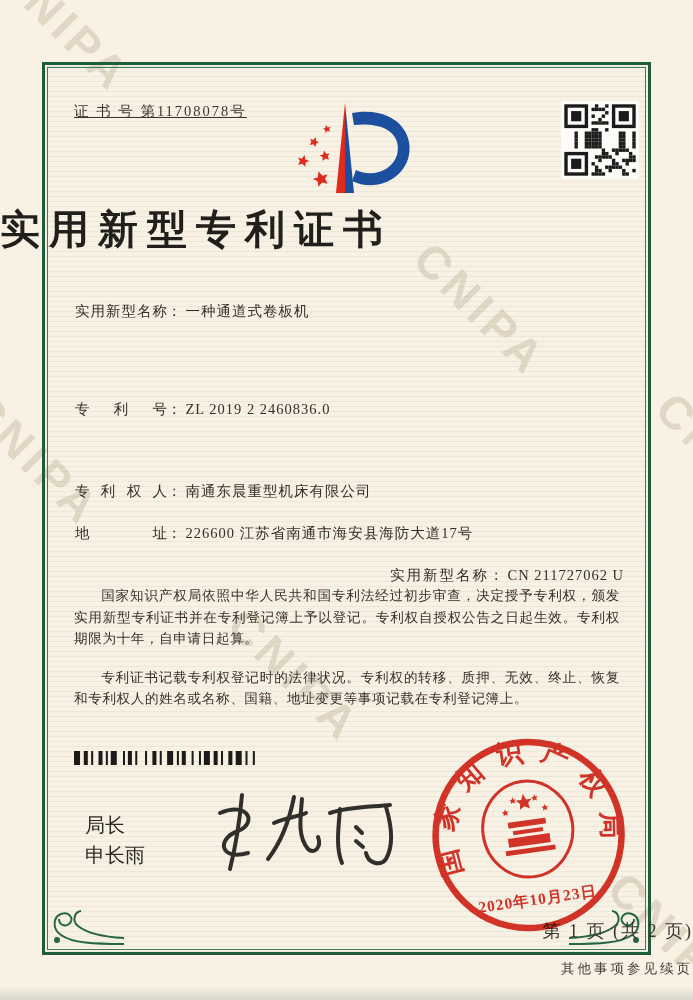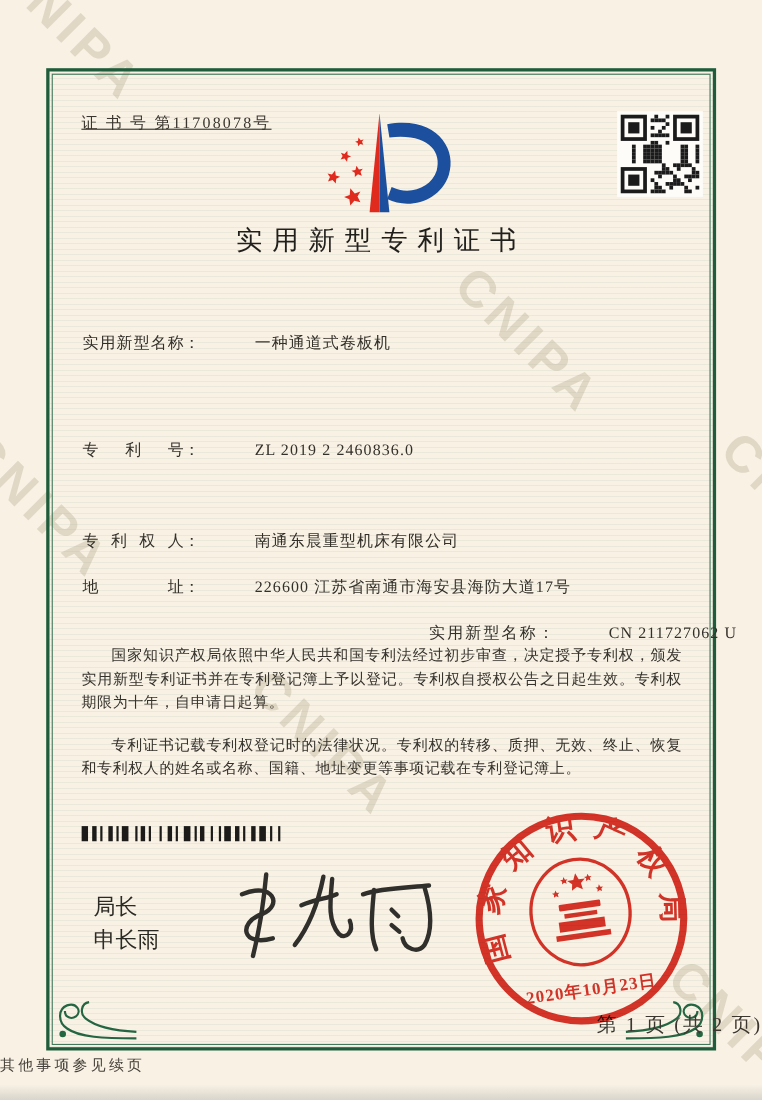--- a/index.html
+++ b/index.html
@@ -15,34 +15,34 @@
   .frame{position:absolute;top:62px;left:42px;right:42px;bottom:45px;
          border:3px solid #1f5c3b;z-index:2;
          background:repeating-linear-gradient(0deg,rgba(140,175,150,.13) 0 1px,rgba(0,0,0,0) 1px 5px);}
   .frame-inner{position:absolute;inset:2px;border:1px solid #41795a;}
   .flourish{position:absolute;bottom:48px;z-index:3;}
   .flourish.left{left:48px;}
   .flourish.right{right:48px;transform:scaleX(-1);}
   
   .abs{position:absolute;z-index:4;}
   .certno{left:74px;top:102px;font-size:14.5px;letter-spacing:2px;color:#3a362f;text-decoration:underline;}
-  .title{left:0;right:0;top:202px;text-align:center;font-size:24px;font-weight:normal;
+  .title{left:0;right:0;top:202px;font-size:40px;font-weight:bold;
          letter-spacing:9px;color:#211f1c;}
   .frow{left:75px;right:55px;font-size:14.5px;color:#33302a;white-space:nowrap;}
   .flabel{display:inline-block;width:92px;text-align:justify;text-align-last:justify;margin-top:16px;}
   .fcolon{display:inline-block;margin-right:4px;}
-  .fvalue{letter-spacing:1px;margin-left:46px;}
+  .fvalue{letter-spacing:1px;}
   .pair2{position:absolute;left:315px;top:0;}
   .pair2 .flabel{width:auto;letter-spacing:2px;}
   .paras{left:74px;width:546px;top:585px;font-size:13.6px;line-height:21.5px;
          text-align:justify;letter-spacing:.6px;color:#35322c;}
   .paras p{margin:0 0 17px 0;text-indent:2em;}
   .officer{left:85px;top:810px;font-size:20px;line-height:30px;color:#2c2a25;}
   .footer-page{left:0;right:0;top:919px;text-align:right;font-size:18px;letter-spacing:2px;color:#3a362f;}
-  .footer-note{left:0;right:0;top:960px;text-align:left;font-size:13.5px;letter-spacing:3px;color:#45413a;z-index:4;}
+  .footer-note{left:0;right:0;top:960px;text-align:right;font-size:13.5px;letter-spacing:3px;color:#45413a;z-index:4;}
   .seal-wrap{left:415px;top:733px;z-index:6;opacity:.93;mix-blend-mode:multiply;}
   .sig-wrap{left:190px;top:783px;z-index:5;}
   .qr-wrap{left:561px;top:101px;z-index:4;background:#fdfcf9;padding:2px;}
   .logo-wrap{left:270px;top:99px;z-index:4;}
   .barcode-wrap{left:74px;top:751px;z-index:4;}
 </style>
 </head>
 <body>
 
 <div class="page">

